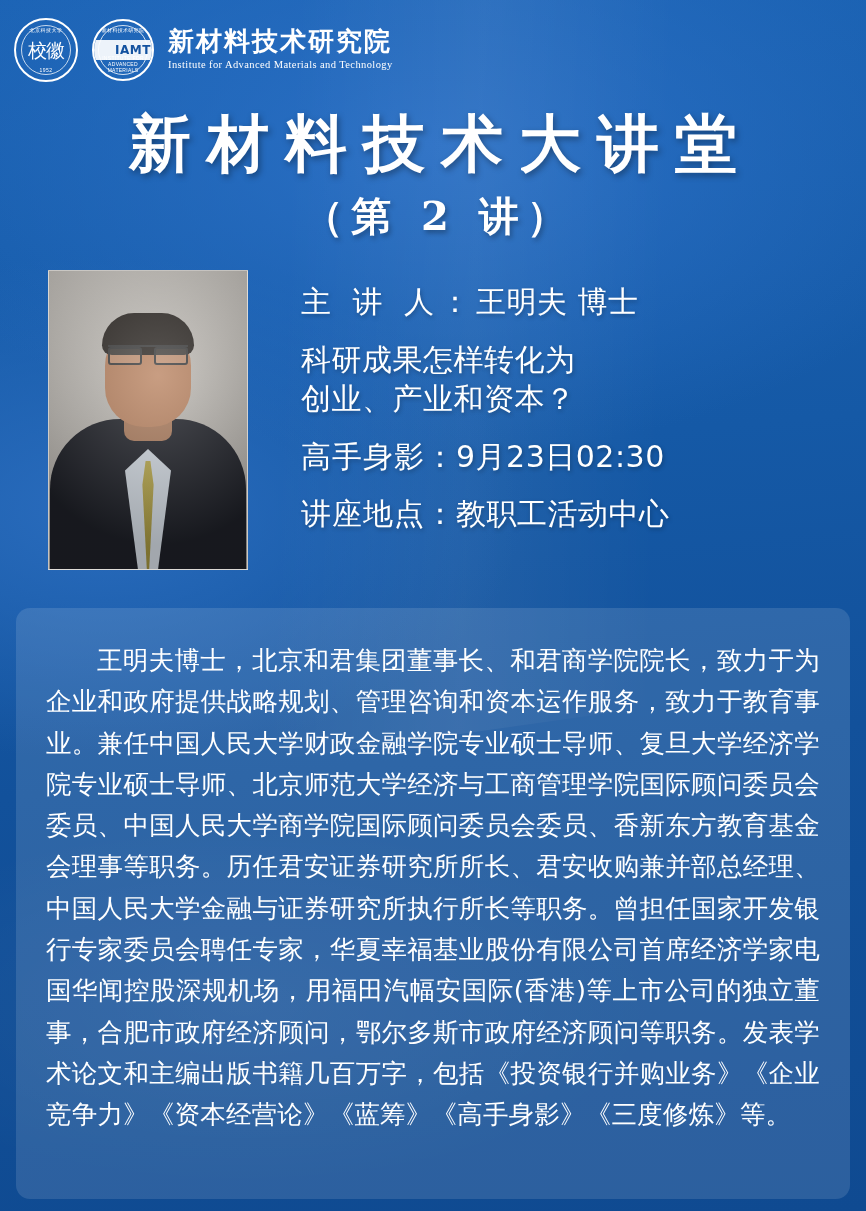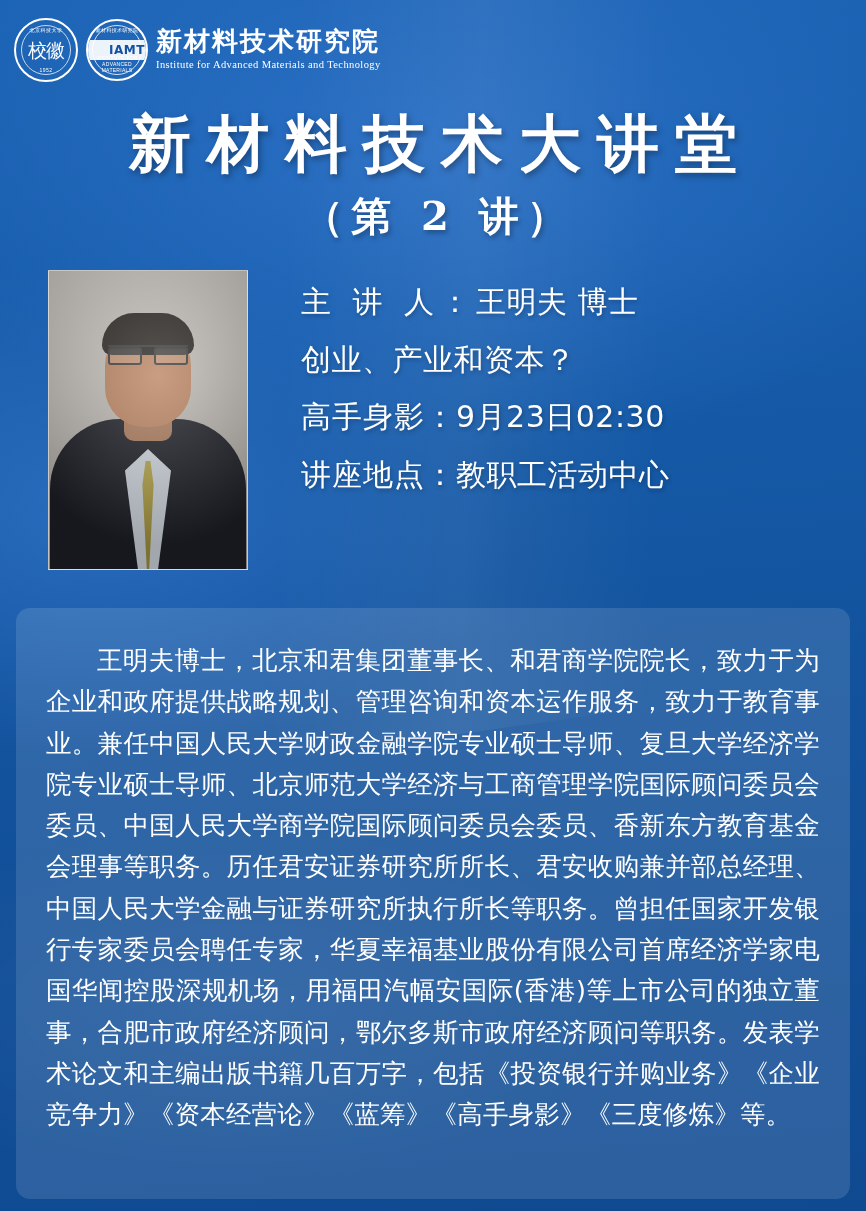--- a/index.html
+++ b/index.html
@@ -46,21 +46,21 @@
     pointer-events: none;
   }
 
   
   .header {
     position: absolute;
     top: 18px;
     left: 14px;
     display: flex;
     align-items: center;
-    gap: 8px;
+    gap: 14px;
     z-index: 5;
   }
   .seal {
     width: 64px;
     height: 64px;
     border-radius: 50%;
     border: 2px solid #ffffff;
     position: relative;
     display: flex;
     align-items: center;
@@ -411,20 +411,21 @@
 
     <div class="details">
 
       <div class="detail-line speaker">
         <span class="lbl">主 讲 人：</span>
         <span class="val">王明夫 博士</span>
       </div>
 
       <div class="detail-line">
         <span class="val">
+          <span>科研成果怎样转化为</span>
           <span class="l2">创业、产业和资本？</span>
         </span>
       </div>
 
       <div class="detail-line">
         <span class="lbl">高手身影：</span>
         <span class="val">9月23日02:30</span>
       </div>
 
       <div class="detail-line">

